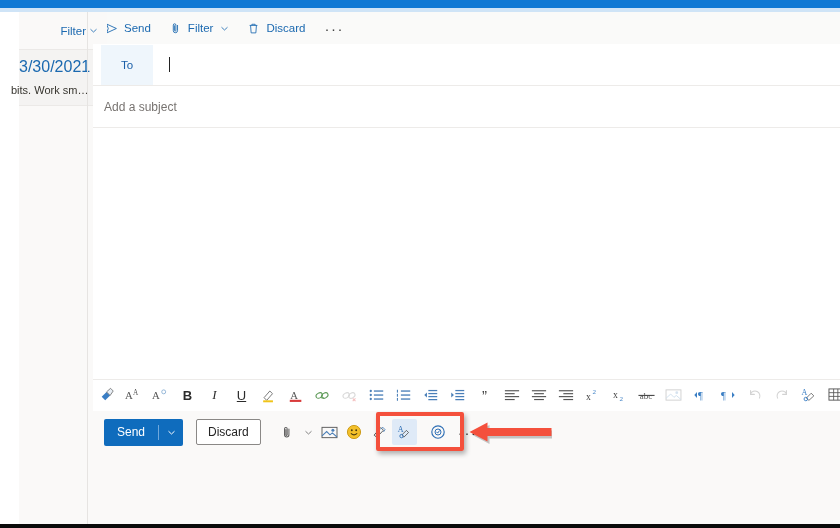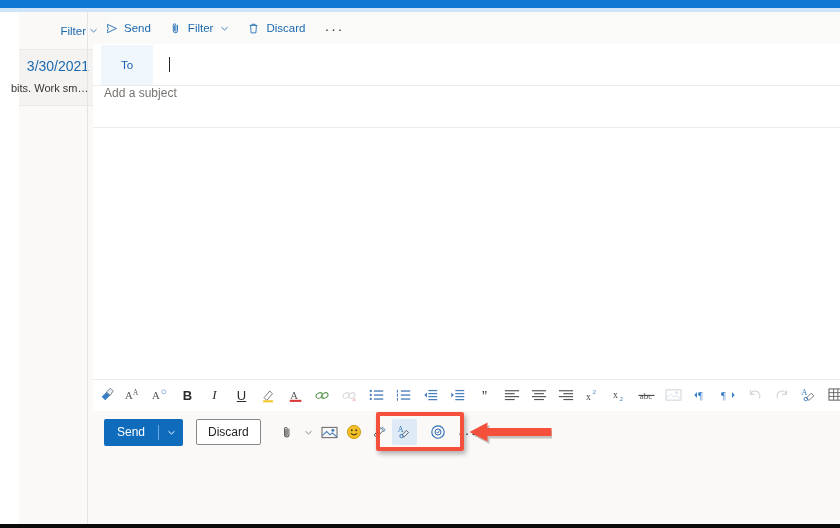--- a/index.html
+++ b/index.html
@@ -34,21 +34,21 @@
   .sidebar-divider { position:absolute; left:87px; top:12px; width:1px; height:516px; background:#e6e4e2; }
   .filter-row {
     height:38px; display:flex; align-items:center; justify-content:flex-end;
     padding-right:9px; border-bottom:1px solid #ebe9e7;
   }
   .filter-btn { display:flex; align-items:center; gap:3px; color:#1b69b0; font-size:11.5px; cursor:pointer; }
   .msg-item {
     height:56px; padding:8px 6px 0 0; border-bottom:1px solid #ebe9e7;
     background:#f4f3f2; cursor:pointer; position:relative;
   }
-  .msg-date { text-align:center; color:#1b69b0; font-size:14px; padding-right:4px; }
+  .msg-date { text-align:left; color:#1b69b0; font-size:16px; padding-right:4px; }
   .msg-snippet {
     color:#37352f; font-size:11px; margin-top:8px; white-space:nowrap;
     overflow:hidden; margin-left:-8px;
   }
 
   
   .compose { position:absolute; left:93px; top:44px; width:747px; height:484px; background:#fff; }
   .field-row {
     height:42px; display:flex; align-items:center; padding-left:8px;
     border-bottom:1px solid #edebe9;
@@ -56,21 +56,21 @@
   .pill {
     min-width:44px; height:40px; background:#eff6fc; color:#1b5fa8;
     font-size:11.5px; display:flex; align-items:center; justify-content:center;
     border-radius:0; cursor:pointer; padding:0 20px;
   }
   .caret {
     width:1px; height:15px; background:#222; margin-left:16px;
     animation: blink 1.1s steps(1,end) infinite;
   }
   @keyframes blink { 0%,50%{opacity:1} 51%,100%{opacity:0} }
-  .subject-row { height:42px; display:flex; align-items:flex-start; padding-left:11px; border-bottom:1px solid #edebe9; }
+  .subject-row { height:42px; display:flex; align-items:center; padding-left:11px; border-bottom:1px solid #edebe9; }
   .subject-ph { color:#777370; font-size:12px; cursor:text; }
   .body-area { height:200px; background:#fff; cursor:text; }
 
   
   .fmtbar {
     position:absolute; left:93px; top:379px; width:747px; height:31px;
     background:#fff; border-top:1px solid #edebe9;
     display:flex; align-items:center; overflow:hidden;
   }
   .fbtn {

